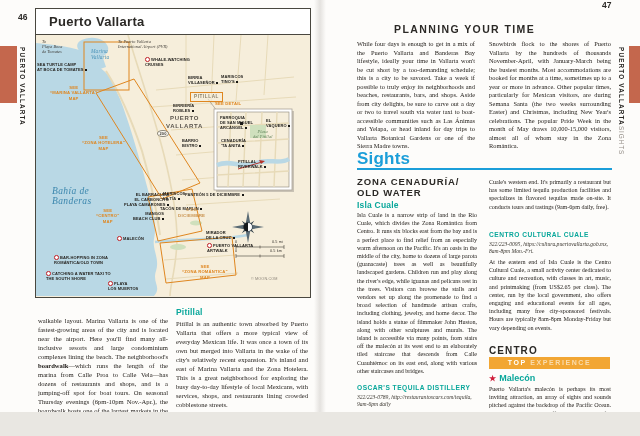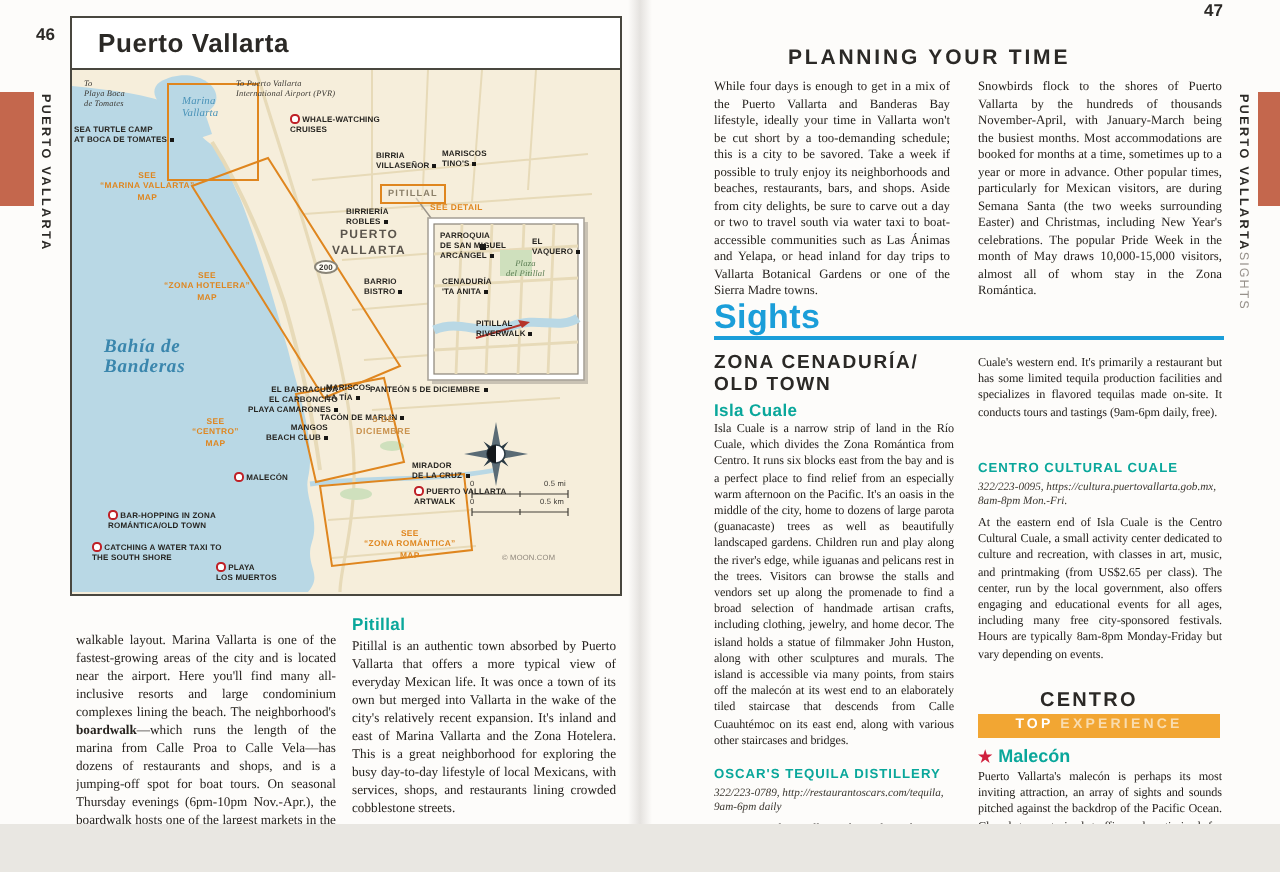--- a/index.html
+++ b/index.html
@@ -48,21 +48,21 @@
   .lp{font-size:6.6px;line-height:9px;}
   .rp{font-size:6.4px;line-height:8.5px;}
   .rps{font-size:6.1px;line-height:8.2px;letter-spacing:-.05px;}
   .h-plan{position:absolute;font:bold 10.5px "Liberation Sans",sans-serif;letter-spacing:1.4px;color:#2b2926;padding-left:37px;}
   .h-sights{position:absolute;font:bold 17px "Liberation Sans",sans-serif;color:#1b9ed9;letter-spacing:.2px;}
   .rule-blue{position:absolute;background:#1b9ed9;height:2.4px;}
   .h-zona{position:absolute;font:bold 9.5px/11px "Liberation Sans",sans-serif;letter-spacing:.9px;color:#2b2926;}
   .h-teal-lg{position:absolute;font:bold 8.5px "Liberation Sans",sans-serif;color:#0aa79b;letter-spacing:.2px;}
   .h-teal-sm{position:absolute;font:bold 6.6px "Liberation Sans",sans-serif;color:#0aa79b;letter-spacing:.5px;}
   .contact{position:absolute;font:italic 5.6px/7px "Liberation Serif",serif;color:#3a362f;overflow:hidden;}
-  .h-centro{position:absolute;font:bold 10px "Liberation Sans",sans-serif;letter-spacing:1.1px;color:#2b2926;margin-left:31px;}
+  .h-centro{position:absolute;font:bold 10px "Liberation Sans",sans-serif;letter-spacing:1.1px;color:#2b2926;}
   .banner{position:absolute;background:#f2a633;text-align:center;
           font:bold 7px/12px "Liberation Sans",sans-serif;letter-spacing:1.6px;}
   .banner .w1{color:#ffffff;}
   .banner .w2{color:#f9dcae;}
   .malecon-line{position:absolute;font:bold 9px "Liberation Sans",sans-serif;color:#0aa79b;}
   .malecon-line .star{color:#d01f3c;margin-right:3px;font-size:8px;}
 </style>
 </head>
 <body>
 
@@ -158,21 +158,21 @@
           <div class="ml m-poi" style="left: 137px; top: 68px;">BIRRIERÍA
 ROBLES</div>
           <div class="ml m-areabig" style="left: 130px; top: 80px;">PUERTO
 VALLARTA</div>
           <div class="ml m-shield" style="left: 121px; top: 95px;">200</div>
           <div class="ml m-poi" style="left: 146px; top: 103px;">BARRIO
 BISTRO</div>
           <div class="ml m-orange" style="left: 46px; top: 100px;">SEE
 “ZONA HOTELERA”
 MAP</div>
-          <div class="ml m-waterlg" style="left: 16px; top: 134px; font-weight: bold;">Bahía de
+          <div class="ml m-waterlg" style="left: 16px; top: 151px;">Bahía de
 Banderas</div>
           <div class="ml m-orange" style="left: 60px; top: 173px;">SEE
 “CENTRO”
 MAP</div>
           <div class="ml m-poiR" style="left: 88px; top: 157px;">EL BARRACUDA
 EL CARBONCITO
 PLAYA CAMARONES</div>
           <div class="ml m-poiR" style="left: 97px; top: 176px;">MANGOS
 BEACH CLUB</div>
           <div class="ml m-poi" style="left: 127px; top: 156px;">MARISCOS
@@ -225,21 +225,21 @@
   <div class="tabblock" style="left:629px;top:46px;width:11px;height:57px;"></div>
   <div class="vtext" style="left:618px;top:47px;height:150px;"><span>PUERTO VALLARTA</span><span class="sub">SIGHTS</span></div>
 
   <div class="h-plan" style="left:357px;top:23px;">PLANNING YOUR TIME</div>
   <div class="bodycol rp" style="left:357px;top:40px;width:118px;height:112px;">While four days is enough to get in a mix of the Puerto Vallarta and Banderas Bay lifestyle, ideally your time in Vallarta won't be cut short by a too-demanding schedule; this is a city to be savored. Take a week if possible to truly enjoy its neighborhoods and beaches, restaurants, bars, and shops. Aside from city delights, be sure to carve out a day or two to travel south via water taxi to boat-accessible communities such as Las Ánimas and Yelapa, or head inland for day trips to Vallarta Botanical Gardens or one of the Sierra Madre towns.</div>
   <div class="bodycol rp" style="left:489px;top:40px;width:122px;height:112px;">Snowbirds flock to the shores of Puerto Vallarta by the hundreds of thousands November-April, with January-March being the busiest months. Most accommodations are booked for months at a time, sometimes up to a year or more in advance. Other popular times, particularly for Mexican visitors, are during Semana Santa (the two weeks surrounding Easter) and Christmas, including New Year's celebrations. The popular Pride Week in the month of May draws 10,000-15,000 visitors, almost all of whom stay in the Zona Romántica.</div>
 
   <div class="h-sights" style="left:357px;top:149px;">Sights</div>
   <div class="rule-blue" style="left:357px;top:168px;width:255px;"></div>
 
-  <div class="h-zona" style="left:357px;top:176px;"><span>ZONA CENADURÍA/</span><br><span>OLD TOWN</span></div>
+  <div class="h-zona" style="left:357px;top:176px;"><span>ZONA CENADURÍA/</span><br><span>OLD WATER</span></div>
   <div class="h-teal-lg" style="left:357px;top:200px;">Isla Cuale</div>
   <div class="bodycol rps" style="left:357px;top:211px;width:120px;height:168px;">Isla Cuale is a narrow strip of land in the Río Cuale, which divides the Zona Romántica from Centro. It runs six blocks east from the bay and is a perfect place to find relief from an especially warm afternoon on the Pacific. It's an oasis in the middle of the city, home to dozens of large parota (guanacaste) trees as well as beautifully landscaped gardens. Children run and play along the river's edge, while iguanas and pelicans rest in the trees. Visitors can browse the stalls and vendors set up along the promenade to find a broad selection of handmade artisan crafts, including clothing, jewelry, and home decor. The island holds a statue of filmmaker John Huston, along with other sculptures and murals. The island is accessible via many points, from stairs off the malecón at its west end to an elaborately tiled staircase that descends from Calle Cuauhtémoc on its east end, along with various other staircases and bridges.</div>
   <div class="h-teal-sm" style="left:357px;top:384px;">OSCAR'S TEQUILA DISTILLERY</div>
   <div class="contact" style="left:357px;top:394px;width:120px;height:14px;">322/223-0789, http://restaurantoscars.com/tequila, 9am-6pm daily</div>
   <div class="bodycol rps" style="left:357px;top:411px;width:120px;height:22px;">Oscar's Tequila Distillery is located on Isla</div>
 
   <div class="bodycol rps" style="left:489px;top:178px;width:122px;height:50px;">Cuale's western end. It's primarily a restaurant but has some limited tequila production facilities and specializes in flavored tequilas made on-site. It conducts tours and tastings (9am-6pm daily, free).</div>
   <div class="h-teal-sm" style="left:489px;top:231px;">CENTRO CULTURAL CUALE</div>
   <div class="contact" style="left:489px;top:241px;width:122px;height:14px;">322/223-0095, https://cultura.puertovallarta.gob.mx, 8am-8pm Mon.-Fri.</div>
   <div class="bodycol rps" style="left:489px;top:258px;width:122px;height:83px;">At the eastern end of Isla Cuale is the Centro Cultural Cuale, a small activity center dedicated to culture and recreation, with classes in art, music, and printmaking (from US$2.65 per class). The center, run by the local government, also offers engaging and educational events for all ages, including many free city-sponsored festivals. Hours are typically 8am-8pm Monday-Friday but vary depending on events.</div>

